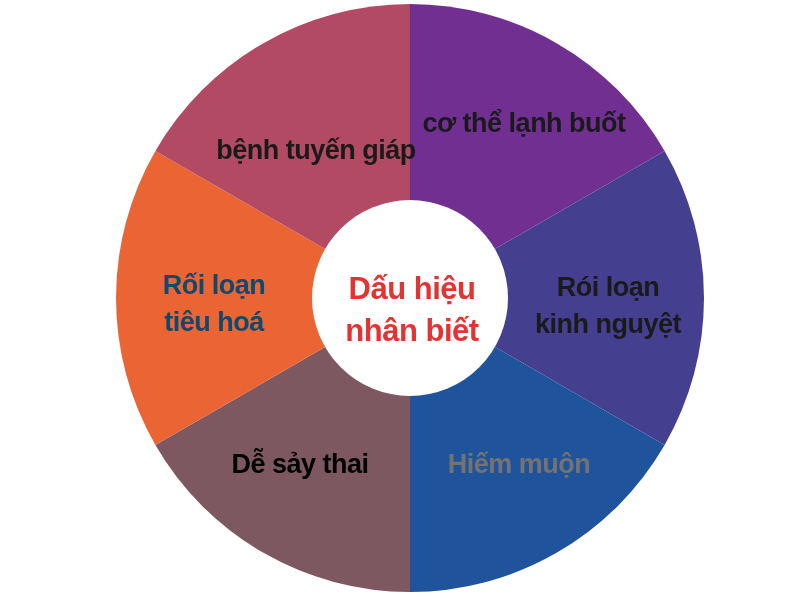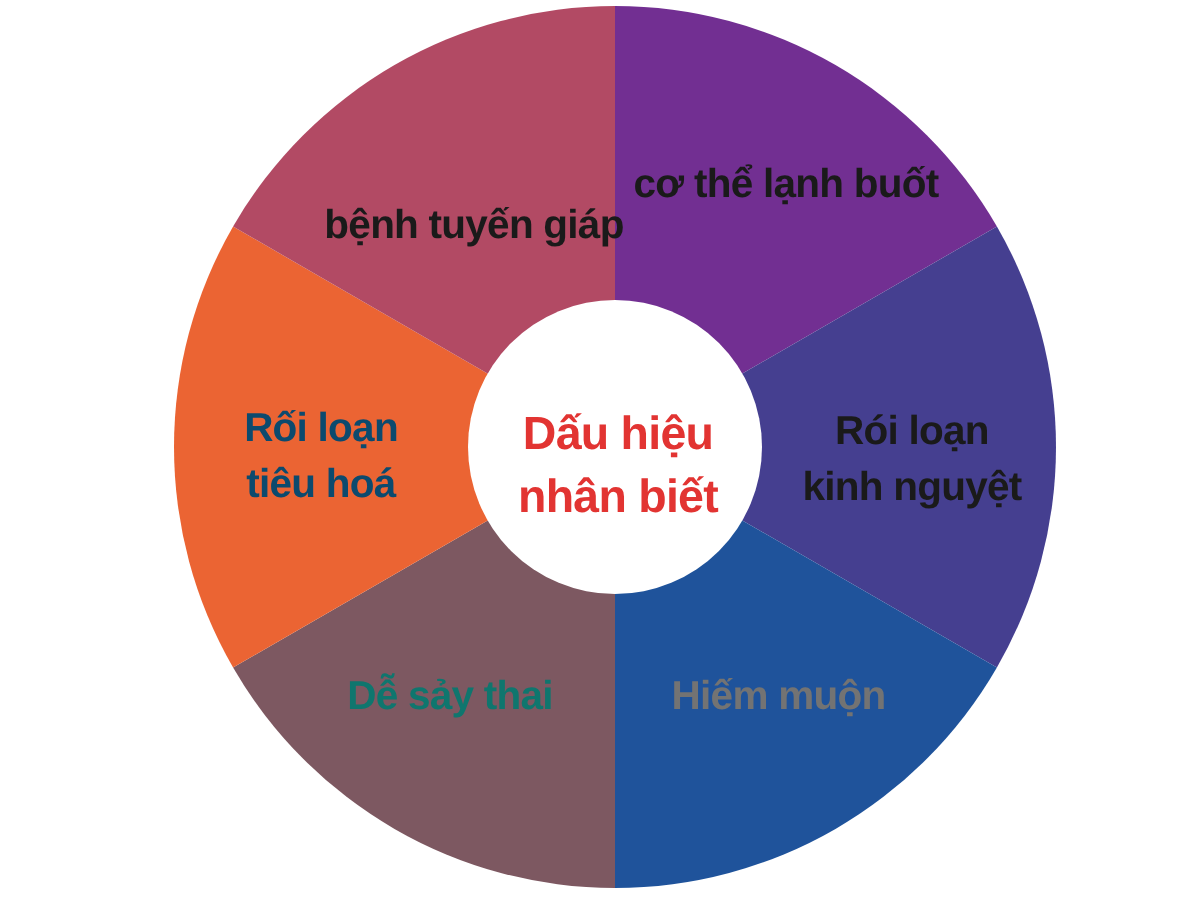--- a/index.html
+++ b/index.html
@@ -75,21 +75,21 @@
 
   <div class="slice-label pos-1" style="color: rgb(26, 26, 26);">
     <span>Rói loạn</span>
     <span>kinh nguyệt</span>
   </div>
 
   <div class="slice-label pos-2" style="color: #737373;">
     <span>Hiếm muộn</span>
   </div>
 
-  <div class="slice-label pos-3" style="color: #0f766e;">
+  <div class="slice-label pos-3" style="color: #000000;">
     <span>Dễ sảy thai</span>
   </div>
 
   <div class="slice-label pos-4" style="color: #0c4a6e;">
     <span>Rối loạn</span>
     <span>tiêu hoá</span>
   </div>
 
   <div class="slice-label pos-5" style="color: rgb(26, 26, 26);">
     <span>bệnh tuyến giáp</span>

